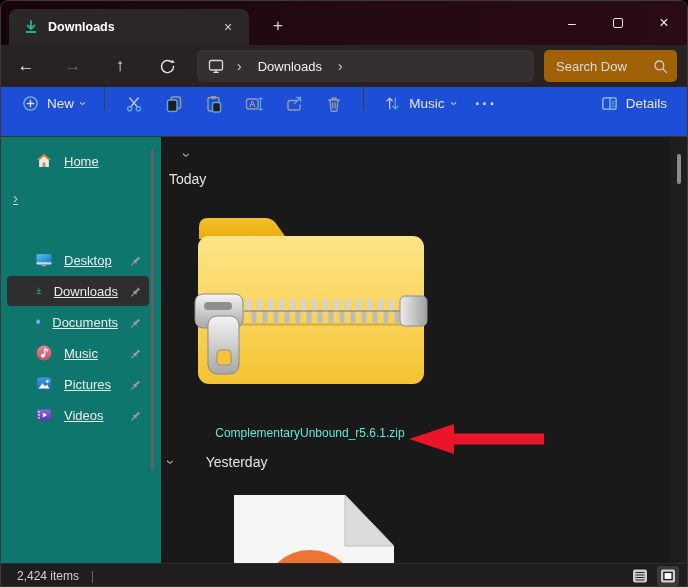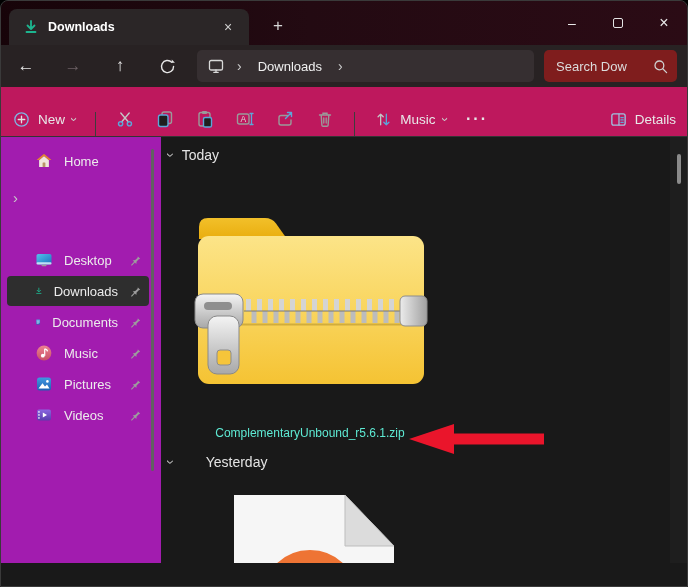--- a/index.html
+++ b/index.html
@@ -32,34 +32,34 @@
   .wc .maxbox { width: 10px; height: 10px; border: 1px solid #e4e4e4; border-radius: 2px; }
   
   .navbar { height: 42px; background:#282223; display: flex; align-items: center; padding: 0 10px 0 8px; }
   .navbtn { width: 34px; height: 32px; margin-right: 13px; display: flex; align-items: center; justify-content: center;
     font-size: 17px; color:#e6e6e6; border-radius: 4px; }
   .navbtn.disabled { color:#6b6063; }
   .addressbar { flex: 1; height: 32px; background:#362f31; border-radius: 5px; display: flex; align-items: center;
     padding: 0 10px; gap: 4px; margin-right: 10px; }
   .crumb-sep { color:#cdcdcd; font-size: 14px; padding: 0 8px; }
   .crumb { font-size: 13px; color:#f0f0f0; padding: 2px 4px; }
-  .searchbox { width: 133px; height: 32px; background:#7f1d1d; border-radius: 5px; display: flex; align-items: center;
+  .searchbox { width: 133px; height: 32px; background:#a16207; border-radius: 5px; display: flex; align-items: center;
     padding: 0 8px 0 12px; }
   .search-text { flex: 1; font-size: 13px; color:#dcdcdc; white-space: nowrap; overflow: hidden; }
   
-  .toolbar { height: 50px; background:#be185d; border-bottom: 1px solid #343434;
-    display: flex; align-items: flex-end; padding: 0 1px; }
+  .toolbar { height: 50px; background:#1d4ed8; border-bottom: 1px solid #343434;
+    display: flex; align-items: flex-start; padding: 0 10px; }
   .tbtn { display: flex; align-items: center; gap: 7px; padding: 7px 10px; border-radius: 5px; color:#e8e8e8; font-size: 13.5px; }
   .ibtn { width: 40px; height: 34px; display: flex; align-items: center; justify-content: center; border-radius: 5px; }
   .tdiv { width: 1px; height: 24px; background:#3d3d3d; margin: 0 9px; }
   .rot90 { display: inline-block; transform: rotate(90deg); font-size: 13px; color:#c9c9c9; }
   .dots { font-size: 16px; font-weight: bold; color:#e6e6e6; letter-spacing: 2px; }
   
   .bodyrow { position: relative; display: flex; height: 426px; }
-  .sidebar { position: relative; width: 160px; padding-top: 8px; background:#a21caf; }
+  .sidebar { position: relative; width: 160px; padding-top: 8px; background:#0f766e;text-decoration:underline; }
   .side-item { display: flex; align-items: center; gap: 11px; height: 30px; margin: 1px 12px 1px 6px;
     padding-left: 28px; border-radius: 4px; font-size: 13px; color:#ececec; }
   .side-item.selected { background:#2e2e2e; }
   .side-item .pin { margin-left: auto; margin-right: 8px; display: flex; }
   .expander { height: 26px; display: flex; align-items: center; padding-left: 12px; color:#c9c9c9;
     font-size: 15px; margin-top: 8px; }
   .side-gap { height: 34px; }
   .side-scroll { position: absolute; right: 7px; top: 12px; width: 3px; height: 322px; background:#616161; border-radius: 2px; }
   .main { position: relative; flex: 1; background:#191919; overflow: hidden; }
   .main-track { position: absolute; right: 0; top: 0; width: 17px; height: 100%; background:#1e1e1e; }
@@ -331,21 +331,21 @@
               <path d="M7.2 0.8 L11.2 4.8 L9.8 5.3 L7.6 7.5 L7.3 10 L5.9 8.6 L2.8 11.7 L2 10.9 L5.1 7.8 L3.7 6.4 L6.2 6.1 L8.4 3.9 L8.9 2.5 Z" fill="#9d9d9d"></path>
             </svg>
         </span>
       </div>
       <div class="side-scroll"></div>
     </div>
 
     <div class="main">
       <div class="main-track"></div>
 
-      <div class="group-header" style="left:8px; top:10px;">
+      <div class="group-header" style="left:8px; top:10px;flex-direction:column;">
         <span class="rot90">›</span>
         <span>Today</span>
       </div>
 
       <div class="tile-icon">
         <svg width="234" height="188" viewBox="0 0 234 188">
           <defs>
             <linearGradient id="gFront" x1="0" y1="0" x2="0" y2="1">
               <stop offset="0" stop-color="#fce488"></stop>
                 <stop offset="0.5" stop-color="#f9d55e"></stop>
@@ -395,14 +395,32 @@
           <path d="M0 0 H111 L160 51 V70 H0 Z" fill="#f6f6f6"></path>
           <path d="M111 0 L160 51 H111 Z" fill="#dcdcdc" stroke="#bdbdbd" stroke-width="1"></path>
           <circle cx="76" cy="103" r="40" fill="#262626" stroke="#ee7434" stroke-width="16"></circle>
         </svg>
       </div>
 
       <div class="main-scroll"></div>
     </div>
   </div>
 
+  <div class="statusbar">
+    <span>2,424 items</span>
+    <span class="status-sep">|</span>
+    <span class="spacer"></span>
+    <span class="viewbtn">
+      <svg width="16" height="16" viewBox="0 0 16 16">
+        <rect x="1" y="1.5" width="14" height="13" rx="2" fill="#cfcfcf"></rect>
+        <path d="M3.5 4.5 h9 M3.5 7 h9 M3.5 9.5 h9 M3.5 12 h9" stroke="#242424" stroke-width="1.2"></path>
+      </svg>
+    </span>
+    <span class="viewbtn active">
+      <svg width="16" height="16" viewBox="0 0 16 16">
+        <rect x="1" y="1.5" width="14" height="13" rx="2" fill="#cfcfcf"></rect>
+        <rect x="3.2" y="3.7" width="9.6" height="8.6" fill="#242424"></rect>
+        <rect x="4.6" y="5.1" width="6.8" height="5.8" fill="#ffffff"></rect>
+      </svg>
+    </span>
+  </div>
 
 </div>
 
 </body></html>

